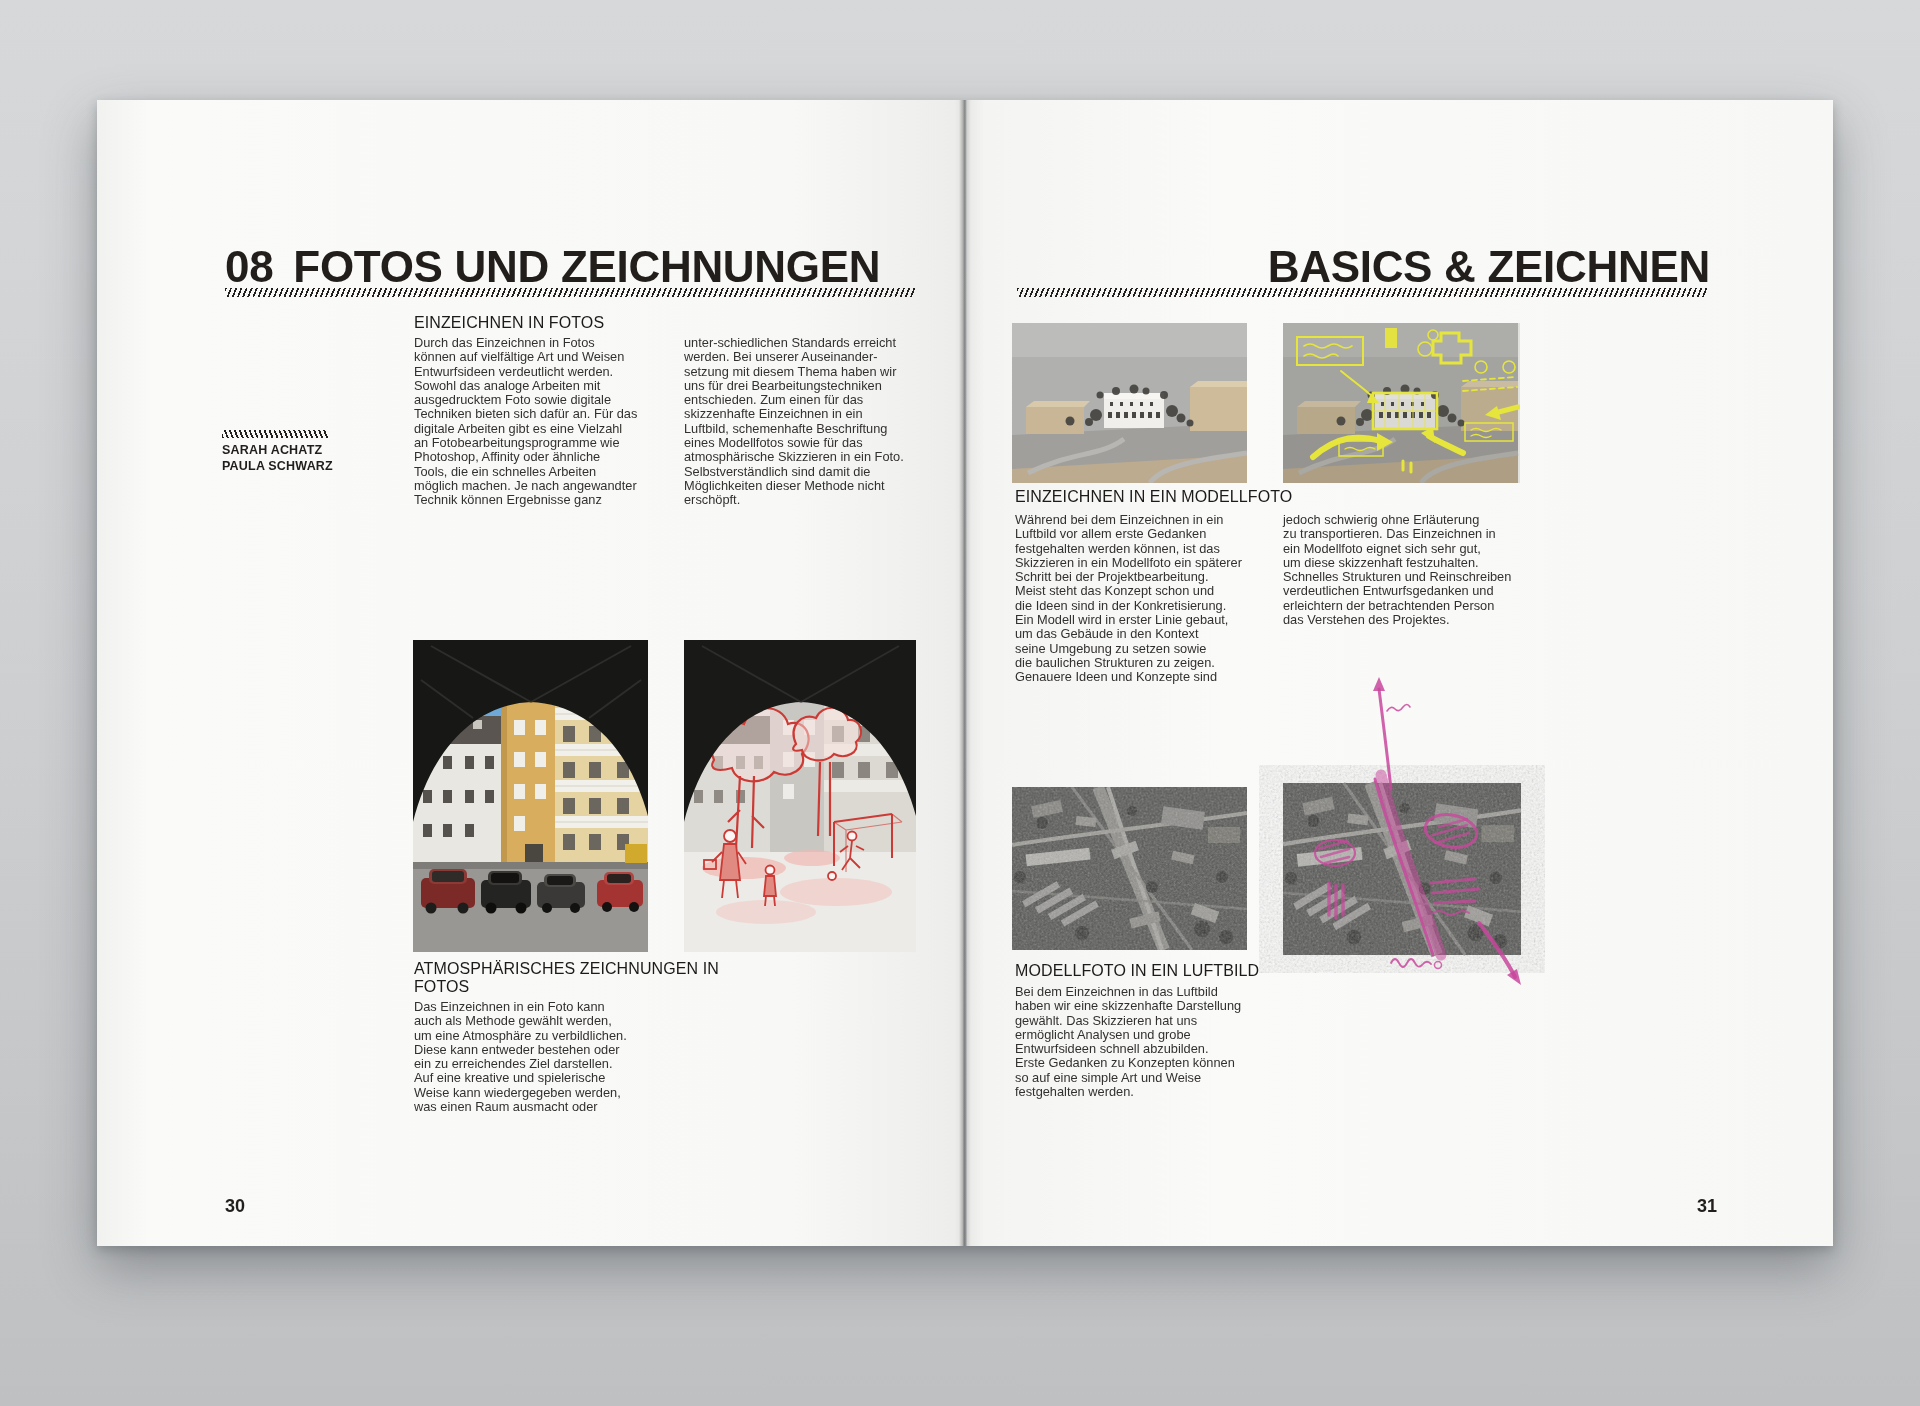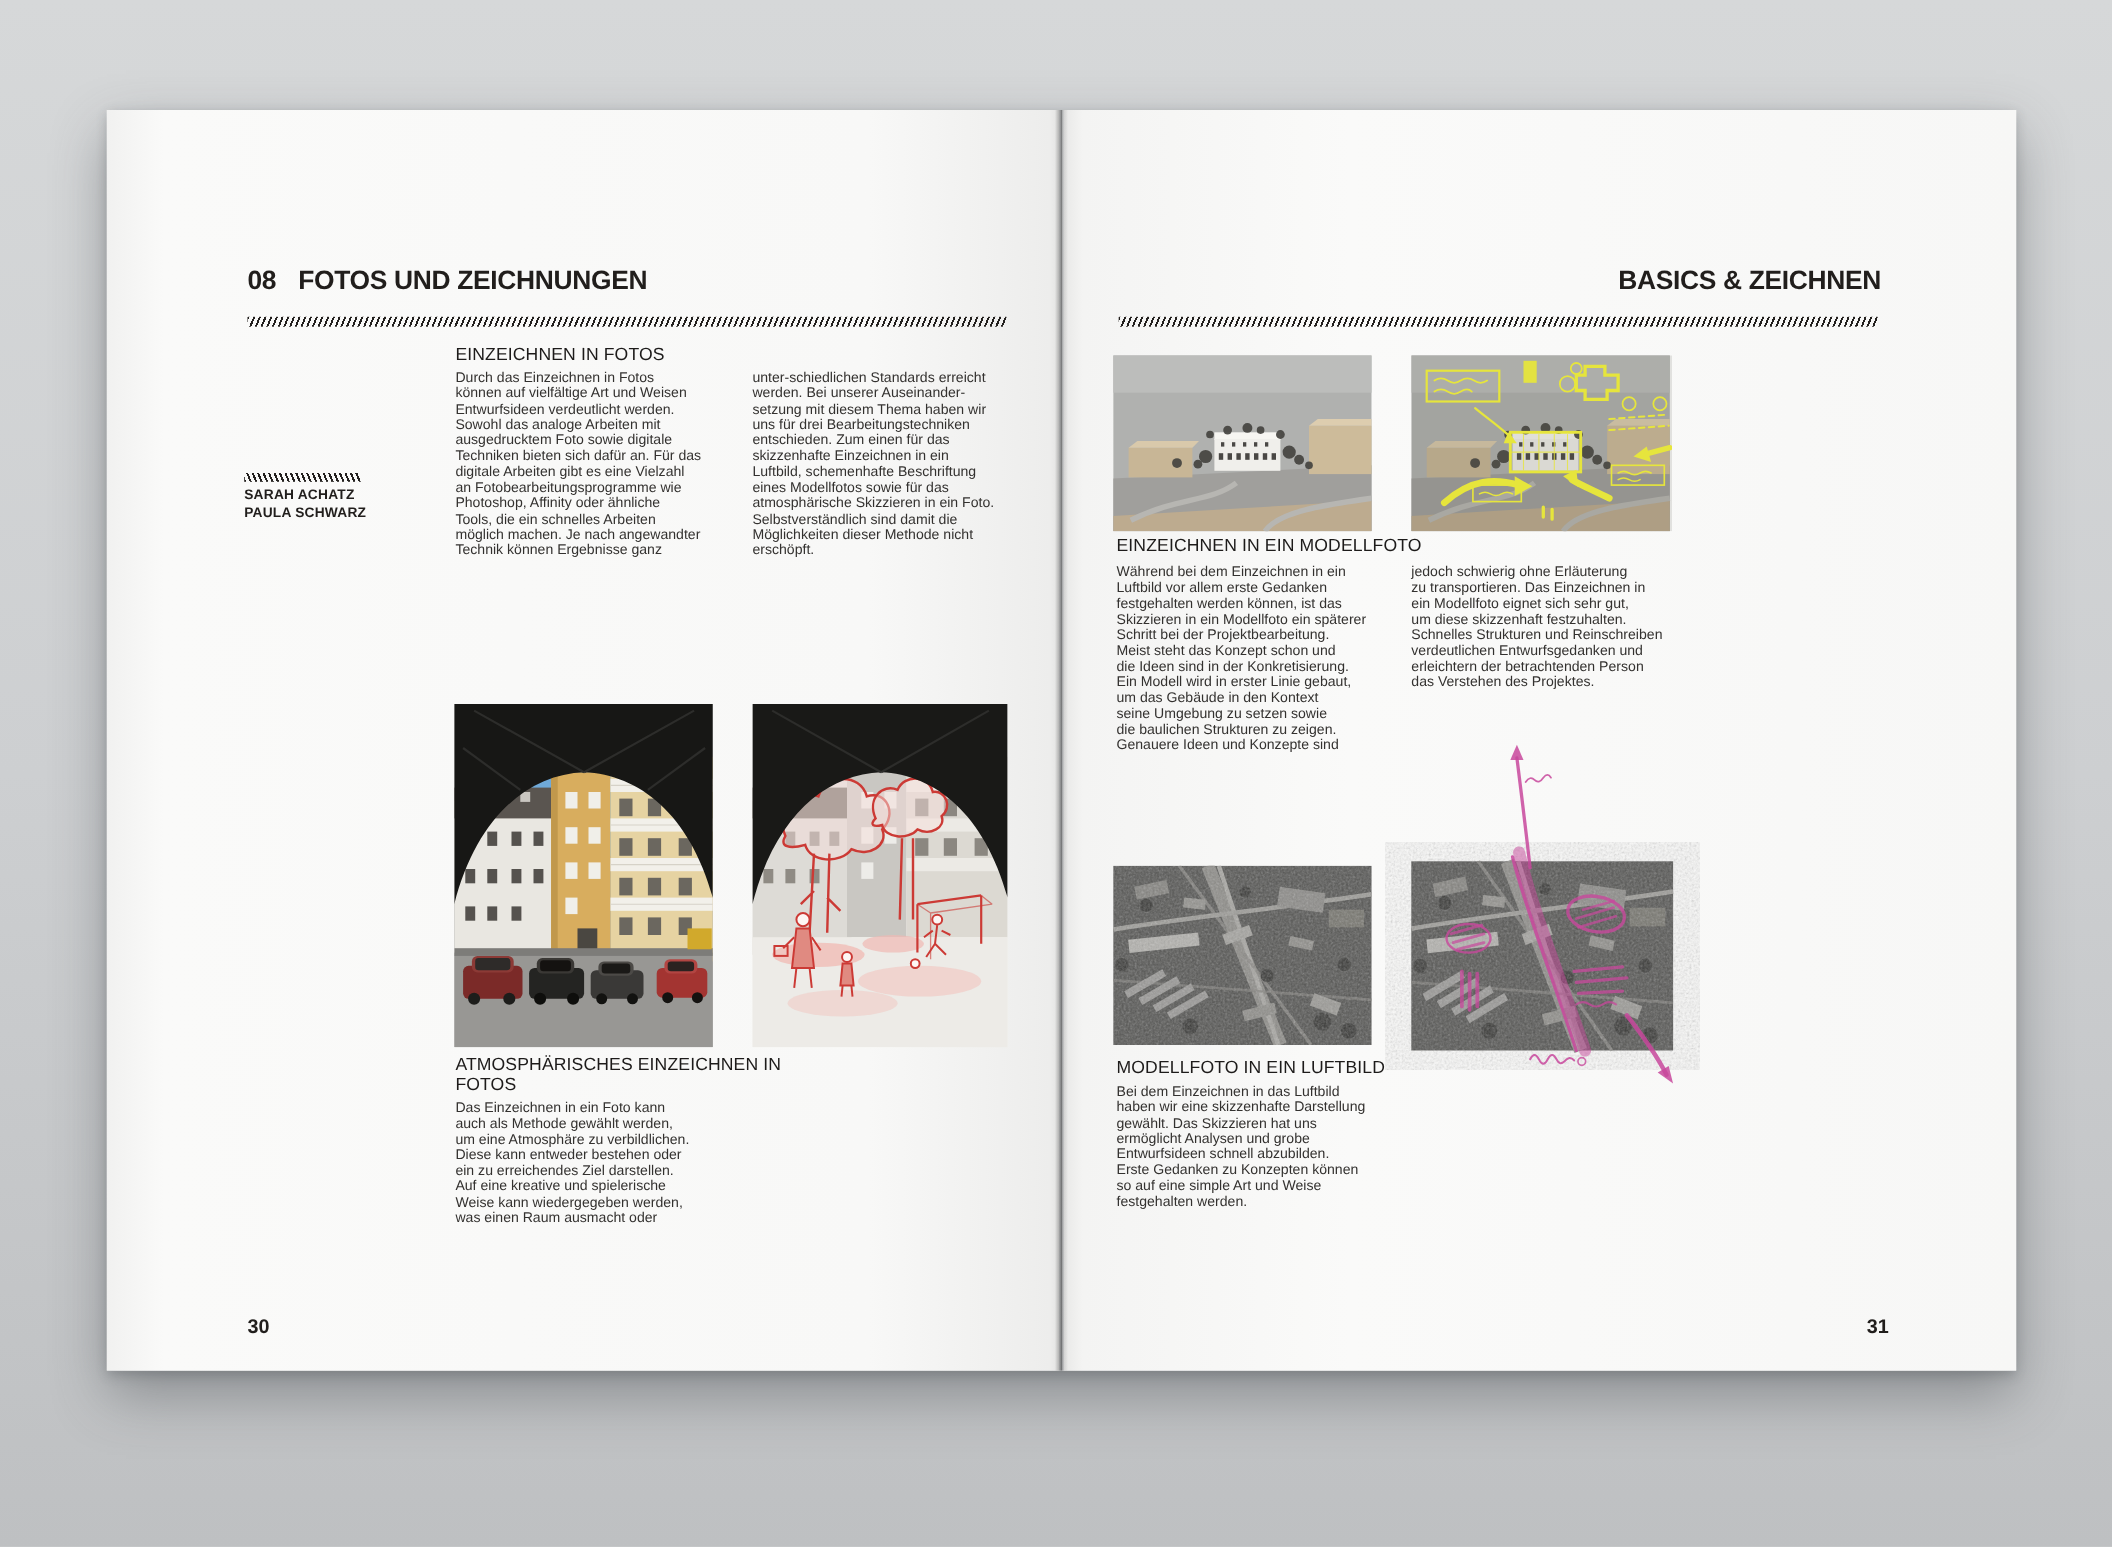--- a/index.html
+++ b/index.html
@@ -6,21 +6,21 @@
   .stage{position:relative;width:1920px;height:1406px;overflow:hidden;
          background:linear-gradient(180deg,#d6d8d9 0%,#cdcfd1 50%,#bec0c2 100%);
          font-family:"Liberation Sans",sans-serif;}
   .spread{position:absolute;left:97px;top:100px;width:1736px;height:1146px;
           box-shadow:0 22px 48px rgba(70,75,80,.45),0 4px 10px rgba(70,75,80,.3);}
   .page{position:absolute;top:0;height:1146px;width:866px;}
   .page.left{left:0;background:linear-gradient(90deg,#f1f1f0 0%,#fafaf9 6%,#f8f8f7 80%,#ededec 99%,#e2e2e1 100%);}
   .page.right{left:870px;background:linear-gradient(90deg,#e8e8e7 0%,#f4f4f3 2%,#fafaf9 30%,#f7f7f6 100%);}
   .spine{position:absolute;left:862px;top:0;width:12px;height:100%;
          background:linear-gradient(90deg,rgba(60,60,60,0) 0%,rgba(50,50,50,.35) 40%,rgba(20,20,20,.45) 50%,rgba(120,120,120,.25) 60%,rgba(60,60,60,0) 100%);}
-  .chapter{position:absolute;display:flex;gap:20px;font-size:24px;font-weight:800;
+  .chapter{position:absolute;display:flex;gap:20px;font-size:44px;font-weight:800;
            letter-spacing:-.3px;color:#211e1c;}
   .hatch{position:absolute;height:9px;
          background:repeating-linear-gradient(112deg,#221f1d 0 1.7px,rgba(0,0,0,0) 1.7px 4.8px);}
   .hatch.small{height:8px;
          background:repeating-linear-gradient(68deg,#221f1d 0 1.8px,rgba(0,0,0,0) 1.8px 4.6px);}
   .sec-h{position:absolute;font-size:16px;line-height:18px;font-weight:400;color:#1d1b1a;
          letter-spacing:.1px;white-space:pre-line;}
   .body{position:absolute;width:252px;font-size:12.8px;line-height:14.3px;color:#33312f;
         white-space:pre-line;}
   .authors{position:absolute;font-size:12.5px;line-height:16px;font-weight:700;color:#211e1c;
@@ -241,21 +241,21 @@
           </g>
 
           <path d="M0,0 H232 V176 C211,100 166,64 117,62 C65,64 20,104 0,182 Z" fill="#191917"></path>
           <g stroke="#2d2d2b" stroke-width="2">
             <line x1="117" y1="62" x2="18" y2="6"></line>
               <line x1="117" y1="62" x2="215" y2="6"></line>
           </g>
         </svg>
       </figure>
 
-      <div class="sec-h" style="left:317px;top:860px">ATMOSPHÄRISCHES EINZEICHNEN IN
+      <div class="sec-h" style="left:317px;top:860px">ATMOSPHÄRISCHES ZEICHNUNGEN IN
 FOTOS</div>
       <div class="body" style="left:317px;top:900px">Das Einzeichnen in ein Foto kann
 auch als Methode gewählt werden,
 um eine Atmosphäre zu verbildlichen.
 Diese kann entweder bestehen oder
 ein zu erreichendes Ziel darstellen.
 Auf eine kreative und spielerische
 Weise kann wiedergegeben werden,
 was einen Raum ausmacht oder</div>
 

